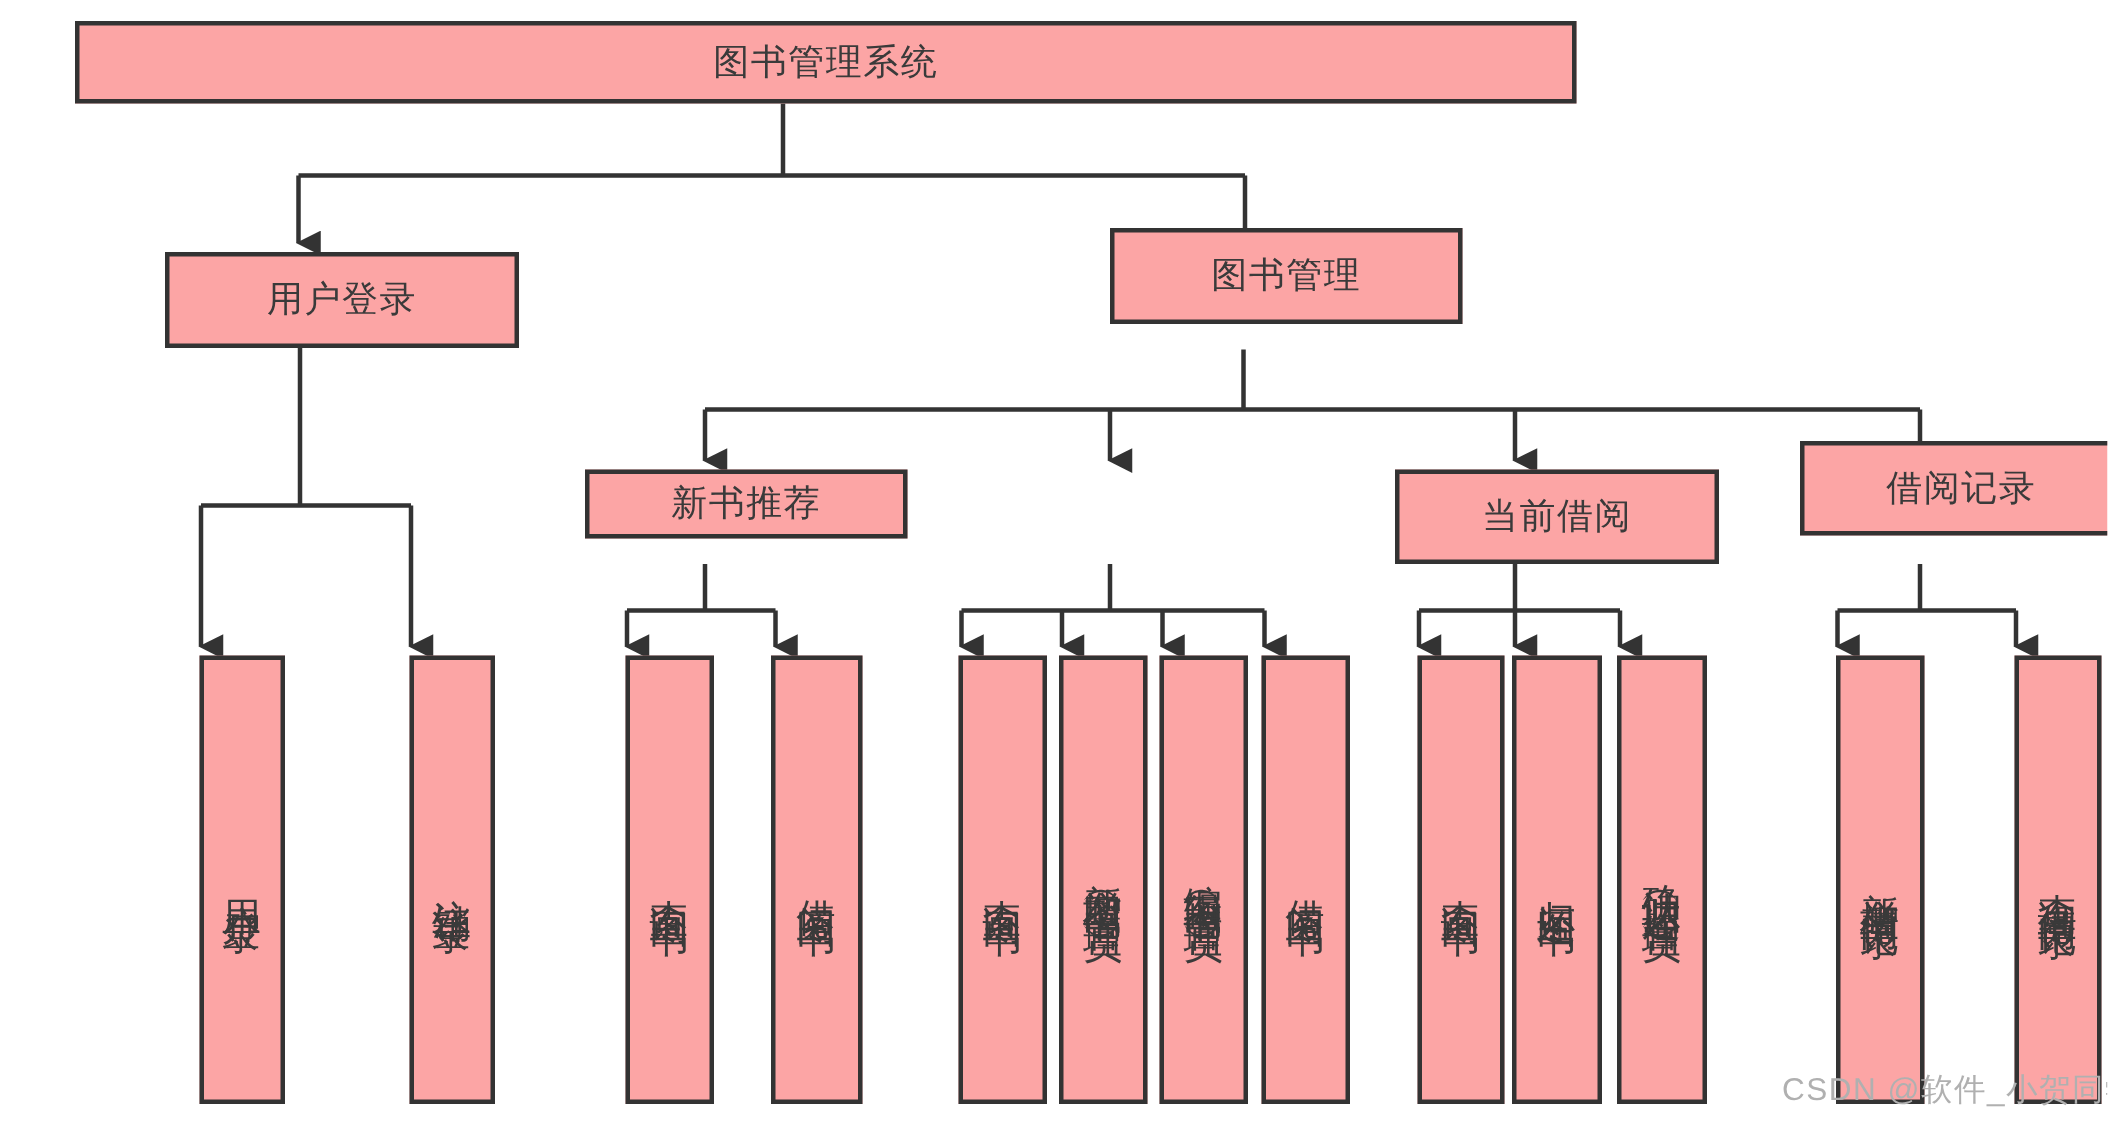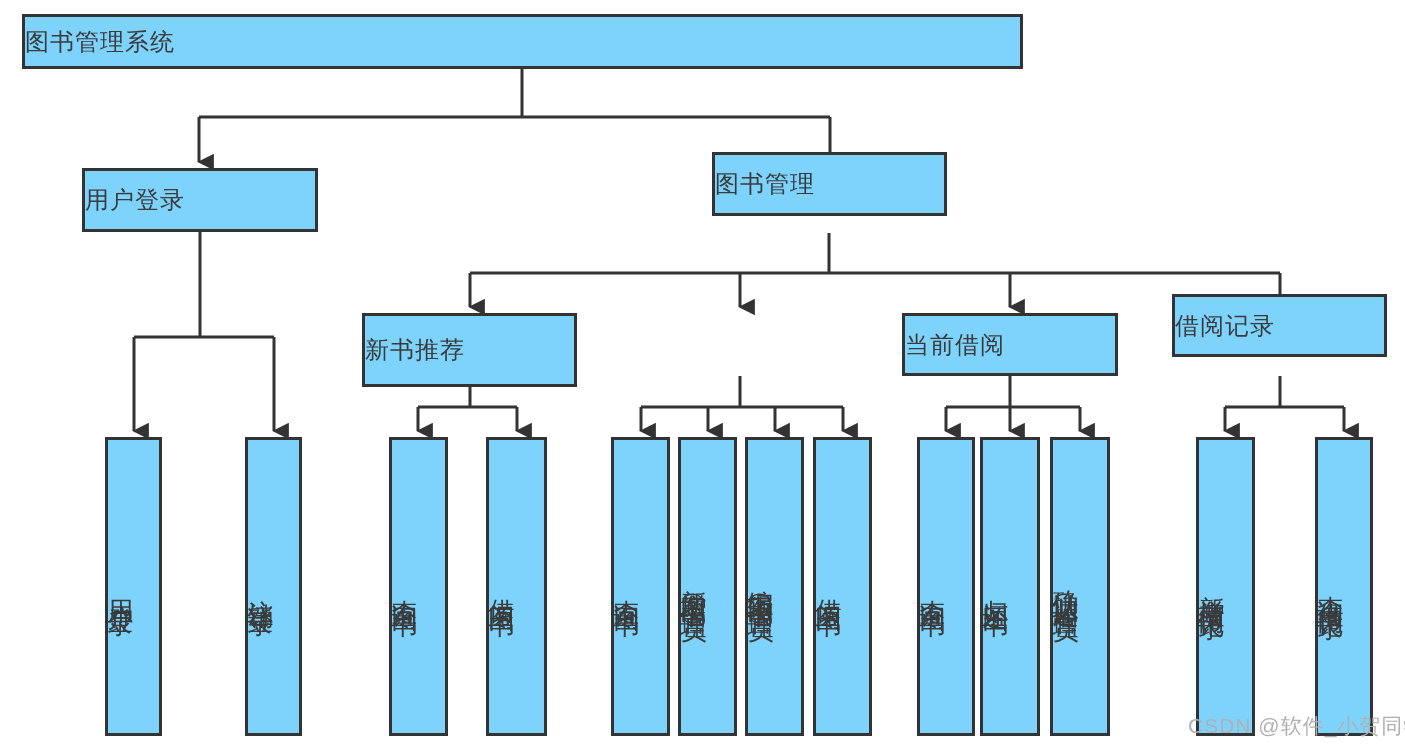--- a/index.html
+++ b/index.html
@@ -18,44 +18,45 @@
   .connector-layer {
     position: absolute;
     left: 0; top: 0;
     width: 1405px;
     height: 747px;
   }
   .node {
     position: absolute;
     box-sizing: border-box;
     border: 3px solid #333333;
-    background: #7dd3fc;
+    background: #fca5a5;
     display: flex;
     align-items: center;
-    justify-content: flex-start;
+    justify-content: center;
     color: #3a3a3a;
+    margin-left: 28px;
   }
   .node.h .label {
     font-size: 24px;
     letter-spacing: 1px;
     white-space: nowrap;
     line-height: 1;
   }
   .node.v .label {
     writing-mode: vertical-rl;
     text-orientation: mixed;
     font-size: 26px;
     letter-spacing: 4px;
     line-height: 1;
   }
   
   .root           { left: 22px;   top: 14px;  width: 1001px; height: 55px; }
   .user-login     { left: 82px;   top: 168px; width: 236px;  height: 64px; }
   .book-mgmt      { left: 712px;  top: 152px; width: 235px;  height: 64px; }
-  .new-book-rec   { left: 362px;  top: 313px; width: 215px;  height: 74px; }
+  .new-book-rec   { left: 362px;  top: 313px; width: 215px;  height: 46px; }
   .book-borrow    { left: 632px;  top: 313px; width: 215px;  height: 63px; }
   .current-borrow { left: 902px;  top: 313px; width: 216px;  height: 63px; }
   .borrow-records { left: 1172px; top: 294px; width: 215px;  height: 63px; }
   
   .leaf { top: 437px; height: 299px; }
   .l1  { left: 105px;  width: 57px; }
   .l2  { left: 245px;  width: 57px; }
   .l3  { left: 389px;  width: 59px; }
   .l4  { left: 486px;  width: 61px; }
   .l5  { left: 611px;  width: 59px; }

